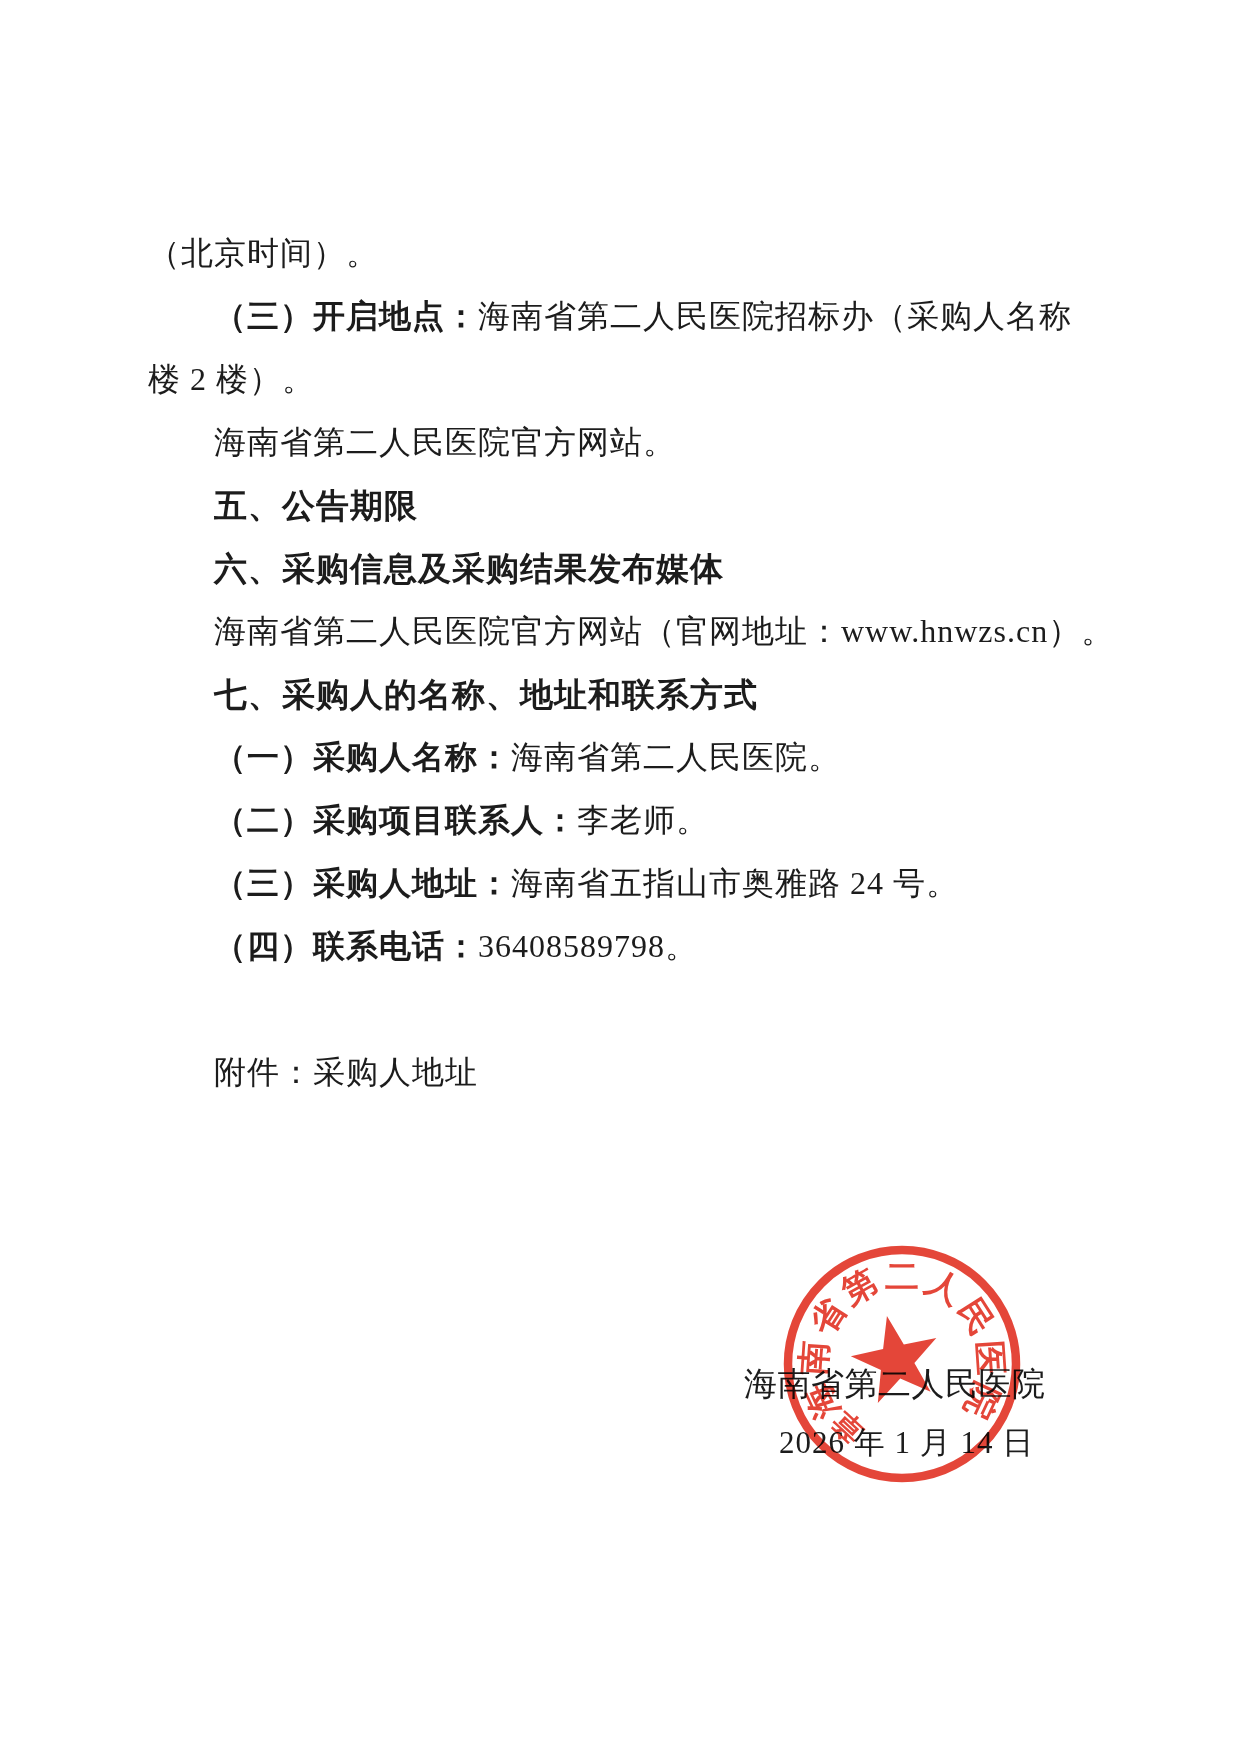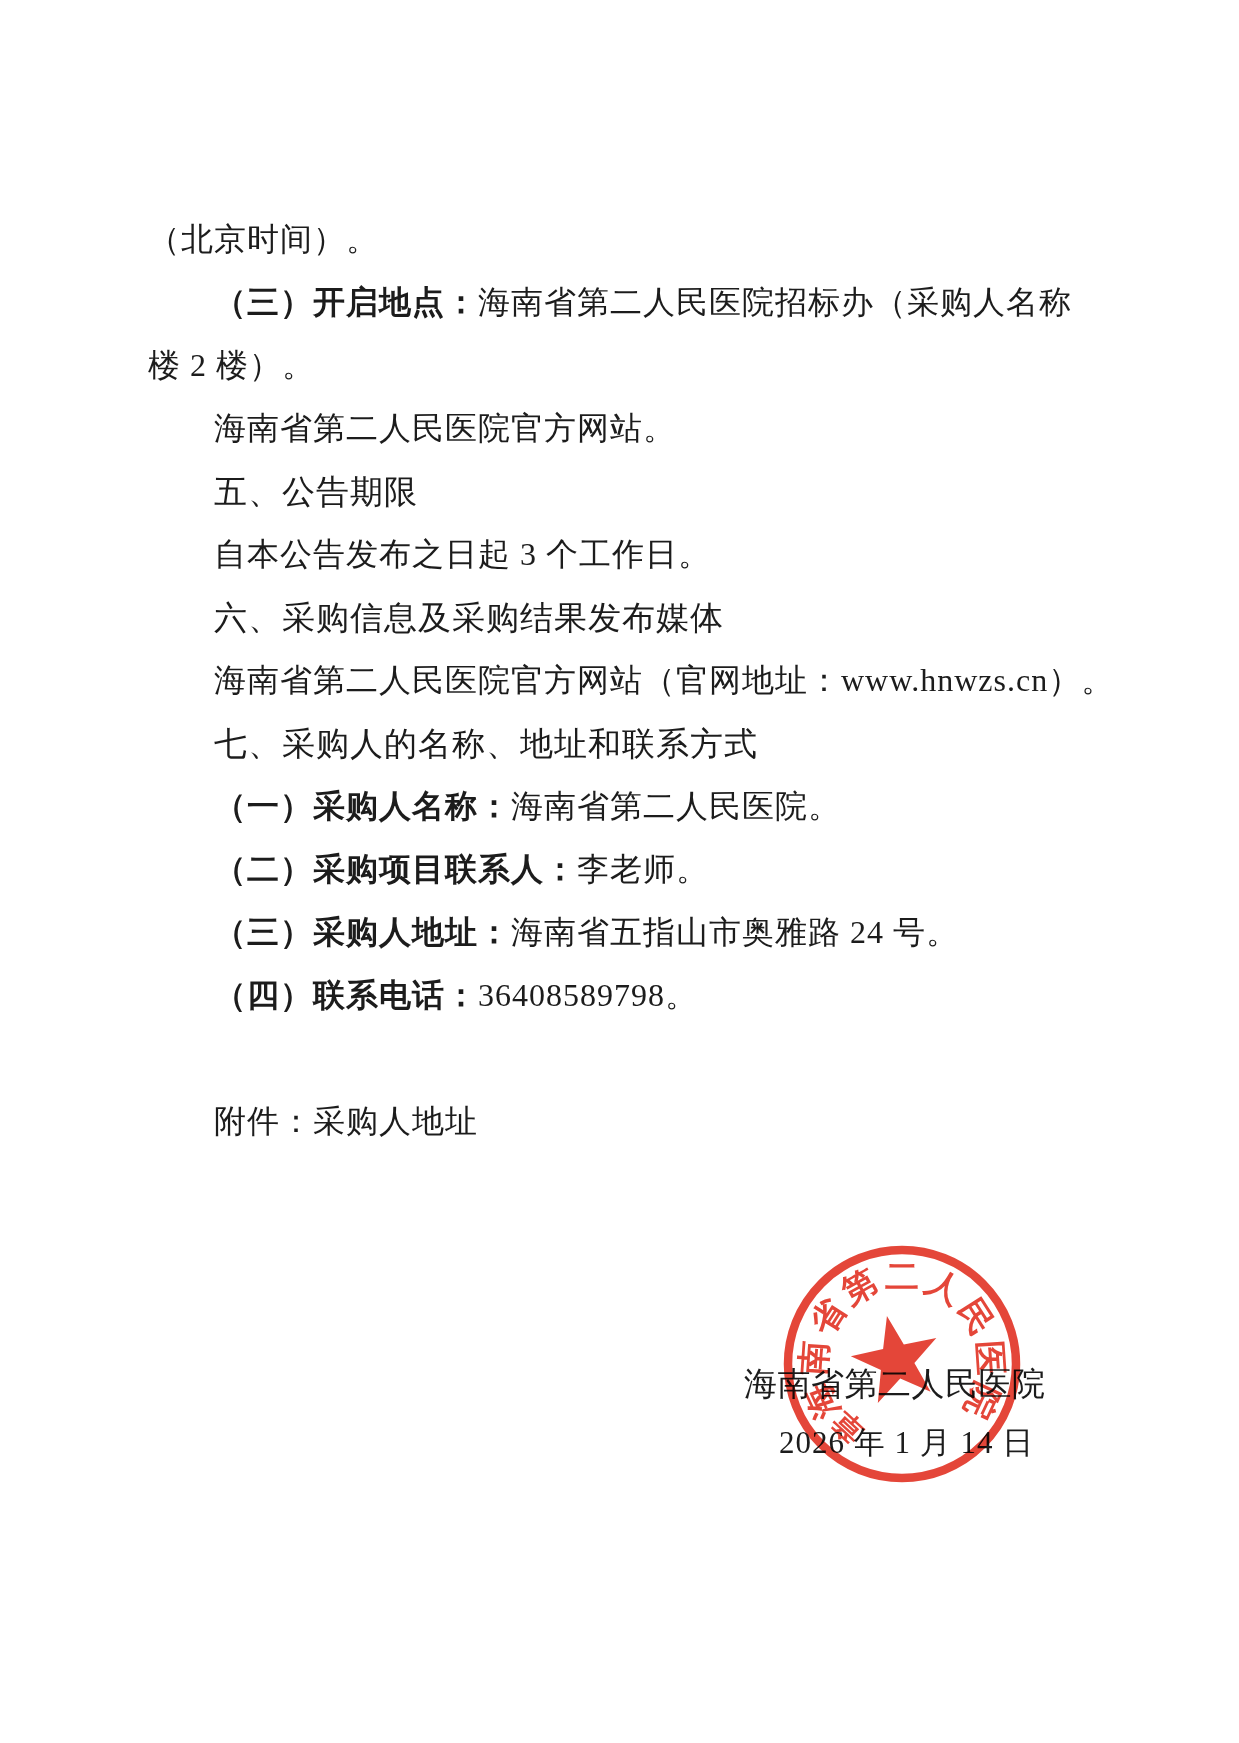--- a/index.html
+++ b/index.html
@@ -7,33 +7,33 @@
     position:relative;
     width:1239px;height:1743px;
     margin:0 auto;
     background:#ffffff;
     overflow:hidden;
     font-family:"Liberation Serif","DejaVu Serif",serif;
     color:#1c1c1c;
   }
   .content{
     position:absolute;
-    left:148px;top:208px;
+    left:148px;top:222px;
     width:961px;
   }
   .line{
     font-size:32px;
     line-height:63px;
     letter-spacing:1px;
     white-space:nowrap;
   }
   .indent{text-indent:66px;}
   .heading{
     font-family:"Liberation Sans","DejaVu Sans",sans-serif;
-    font-weight:400;
+    font-weight:700;
     font-size:33px;
   }
   .label{
     font-weight:700;
   }
   .gap-above{margin-top:63px;}
   .sig-org{
     position:absolute;
     left:744px;top:1362px;
     font-size:33px;
@@ -68,21 +68,20 @@
     <div class="line">（北京时间）。</div>
 
     <div class="line indent"><span class="label">（三）开启地点：</span><span>海南省第二人民医院招标办（采购人名称</span></div>
 
     <div class="line">楼 2 楼）。</div>
 
     <div class="line indent">海南省第二人民医院官方网站。</div>
 
     <div class="line indent heading">五、公告期限</div>
 
-    <div class="line indent">自本公告发布之日起 3 个工作日。</div>
 
     <div class="line indent heading">六、采购信息及采购结果发布媒体</div>
 
     <div class="line indent">海南省第二人民医院官方网站（官网地址：www.hnwzs.cn）。</div>
 
     <div class="line indent heading">七、采购人的名称、地址和联系方式</div>
 
     <div class="line indent"><span class="label">（一）采购人名称：</span><span>海南省第二人民医院。</span></div>
 
     <div class="line indent"><span class="label">（二）采购项目联系人：</span><span>李老师。</span></div>

